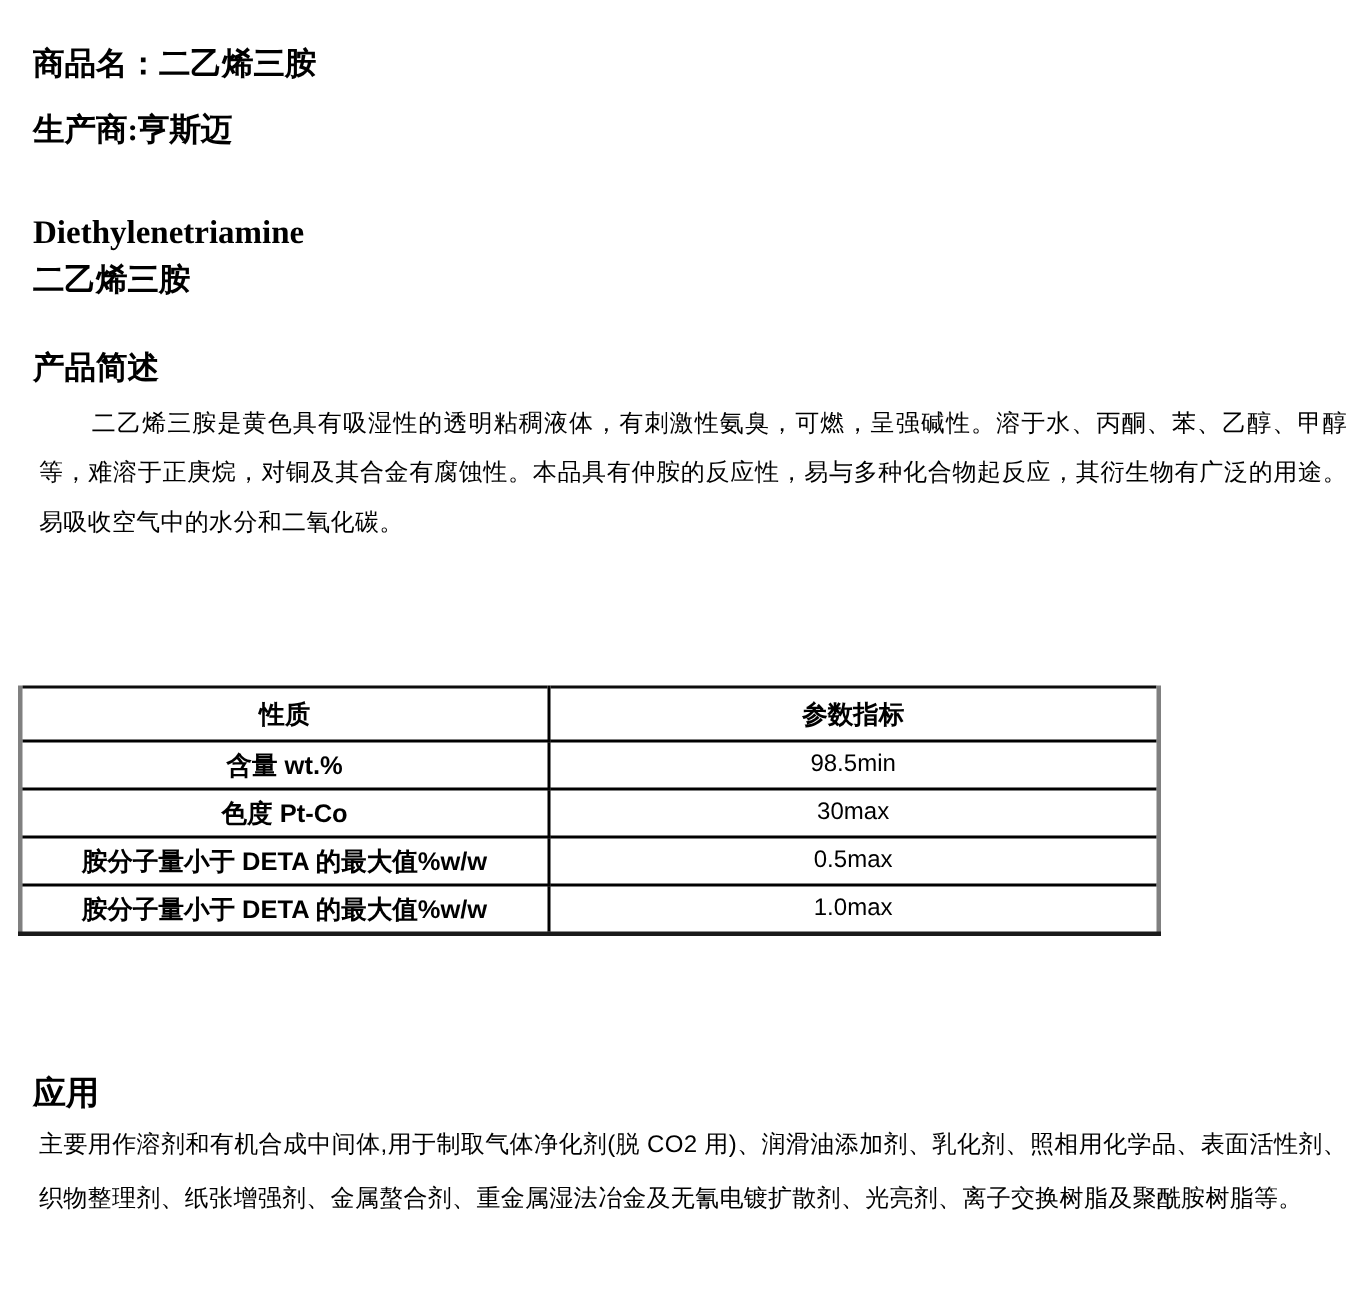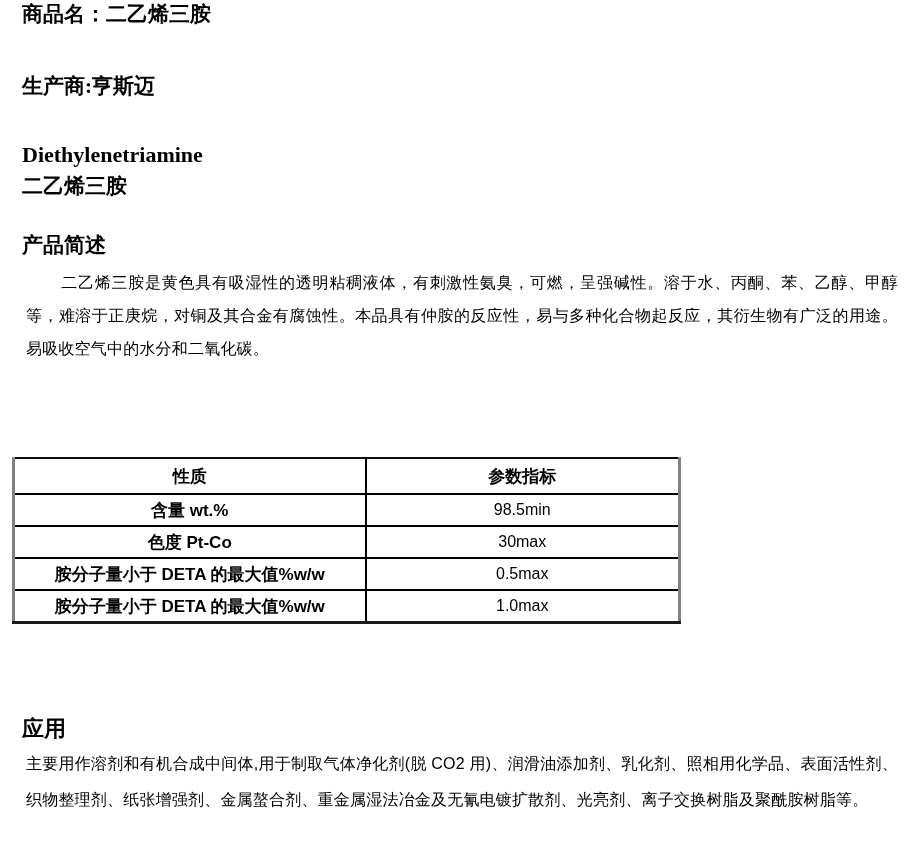--- a/index.html
+++ b/index.html
@@ -17,21 +17,21 @@
   }
   .abs { position: absolute; }
 
   .title-line {
     left: 22px;
     font-size: 21px;
     font-weight: bold;
     font-family: "Liberation Serif", serif;
     white-space: nowrap;
   }
-  #product-name   { top: 0; text-align: center; }
+  #product-name   { top: 28px; text-align: center; }
   #manufacturer   { top: 72px; }
   #name-en        { top: 142px; font-size: 22px; }
   #name-zh        { top: 172px; text-align: right; }
 
   .section-heading {
     left: 22px;
     font-size: 21px;
     font-weight: bold;
     white-space: nowrap;
   }
@@ -58,21 +58,21 @@
     font-family: "Liberation Sans", sans-serif;
   }
 
   #spec-table-wrap {
     top: 457px;
     left: 12px;
   }
   table#spec-table {
     border-collapse: collapse;
     table-layout: fixed;
-    width: 669px;
+    width: 762px;
     background: #ffffff;
     border-top: 2px solid #0d0d0d;
     border-bottom: 3px solid #1a1a1a;
     border-left: 3px solid #808080;
     border-right: 3px solid #808080;
     font-family: "Liberation Sans", sans-serif;
   }
   #spec-table col.c1 { width: 352px; }
   #spec-table th, #spec-table td {
     text-align: center;

